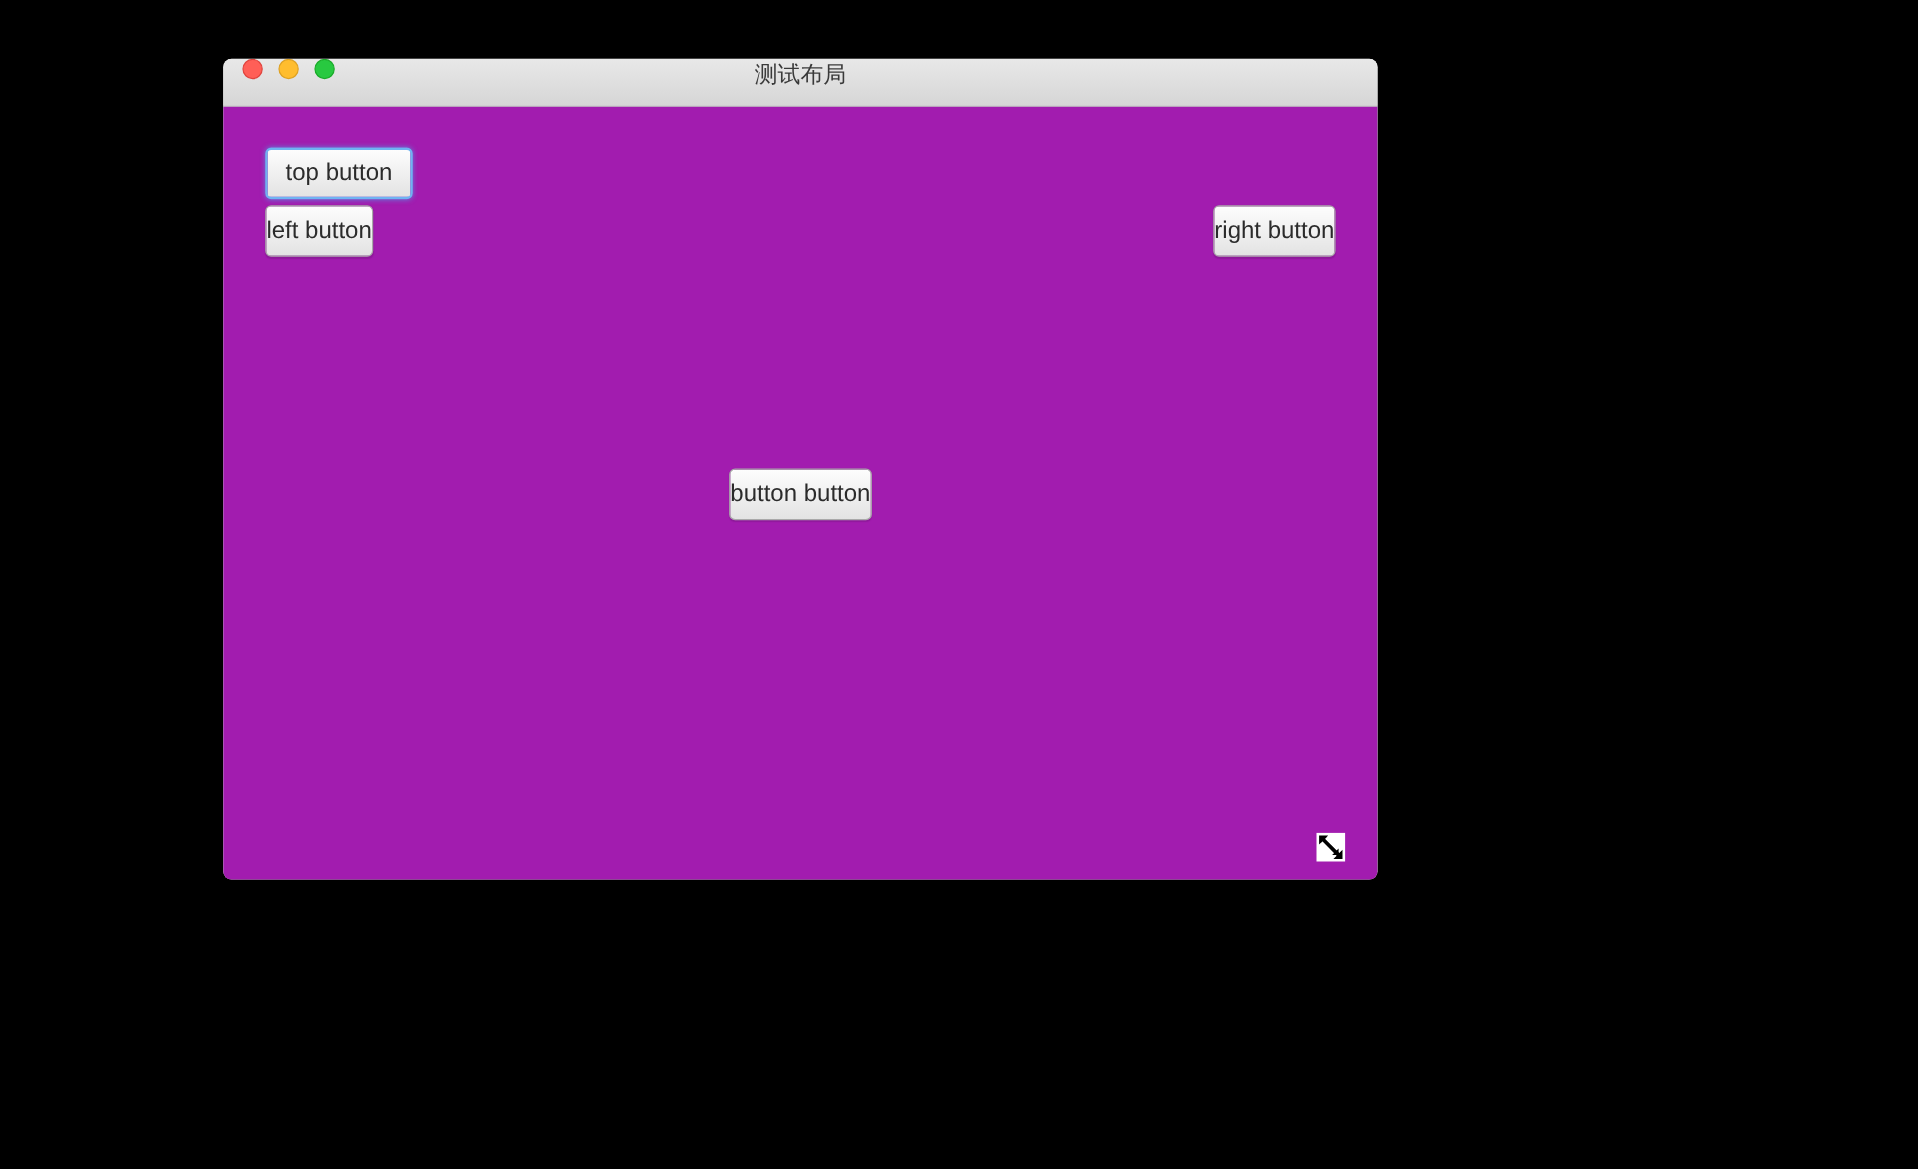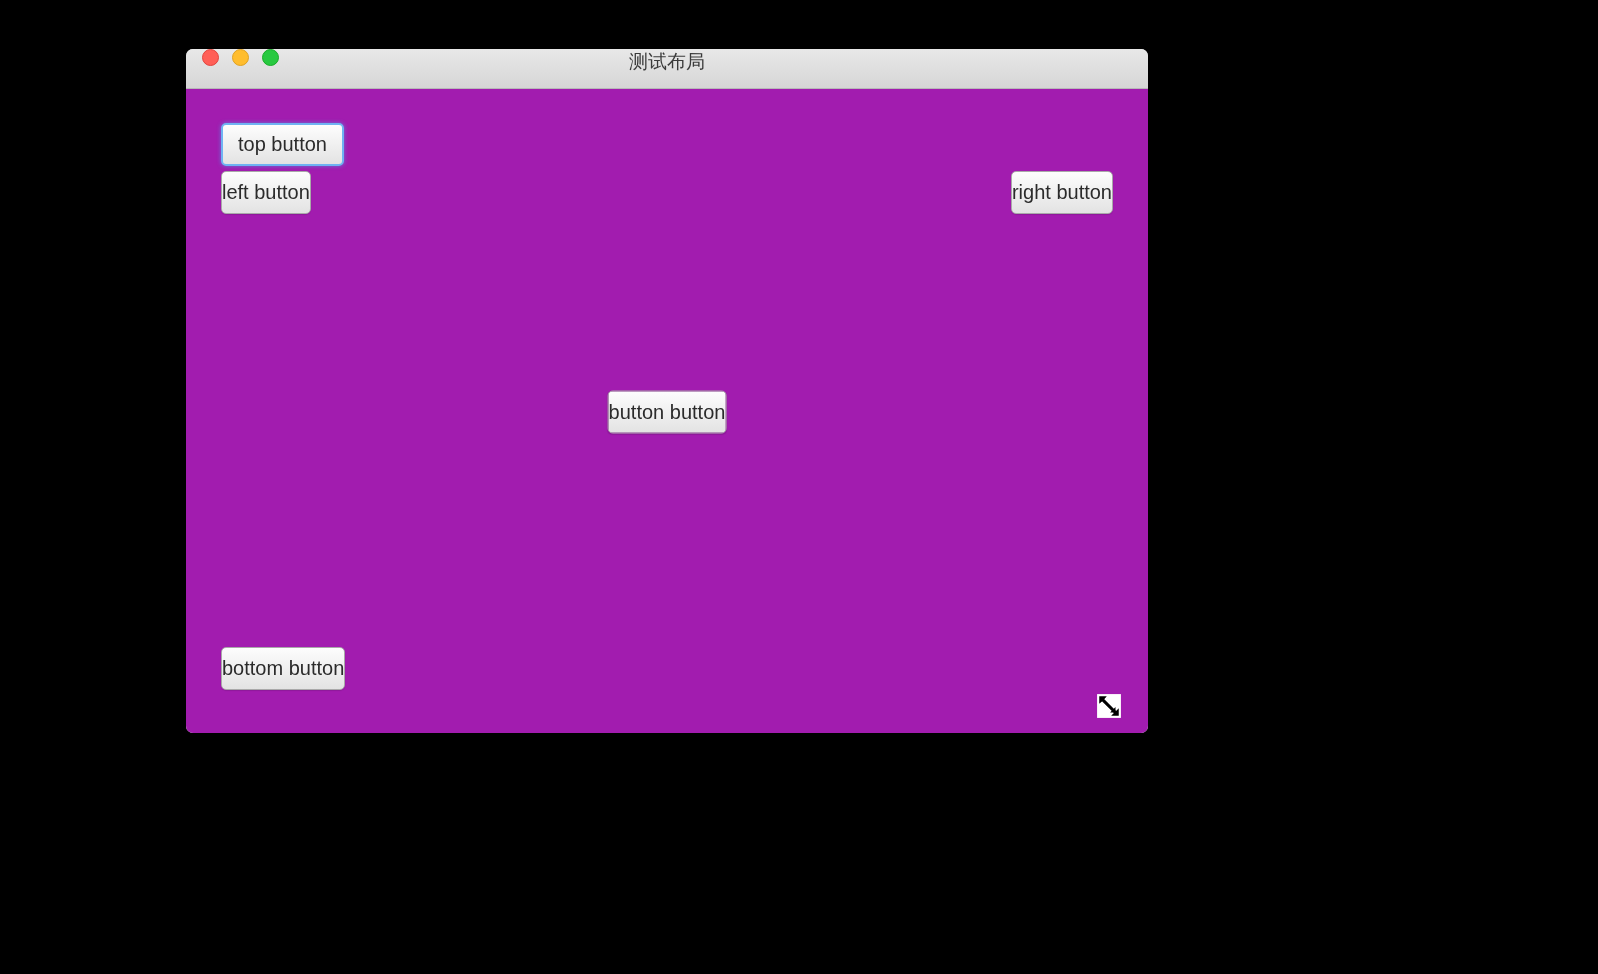--- a/index.html
+++ b/index.html
@@ -102,21 +102,20 @@
       <div class="traffic-light tl-min"></div>
       <div class="traffic-light tl-max"></div>
     </div>
     <div class="window-title">测试布局</div>
   </div>
   <div class="content">
     <button class="swing-button focused btn-top">top button</button>
     <button class="swing-button btn-left">left button</button>
     <button class="swing-button btn-right">right button</button>
     <button class="swing-button btn-center">button button</button>
-    <button class="swing-button btn-bottom">bottom button</button>
     <div class="resize-cursor">
       <svg viewBox="0 0 24 24" width="26" height="26">
         <rect x="1" y="1" width="22" height="22" fill="#fff" stroke="#000" stroke-width="0"></rect>
         <path d="M4 4 L9 4 L7 6 L16 15 L18 13 L18 18 L13 18 L15 16 L6 7 L4 9 Z" fill="#000"></path>
         <path d="M18 4 L18 9 L16 7 L7 16 L9 18 L4 18 L4 13 L6 15 L15 6 L13 4 Z" fill="none"></path>
         <path d="M3 3 L10 3 L7.5 5.5 L18.5 16.5 L21 14 L21 21 L14 21 L16.5 18.5 L5.5 7.5 L3 10 Z" fill="#000"></path>
       </svg>
     </div>
   </div>
 </div>

